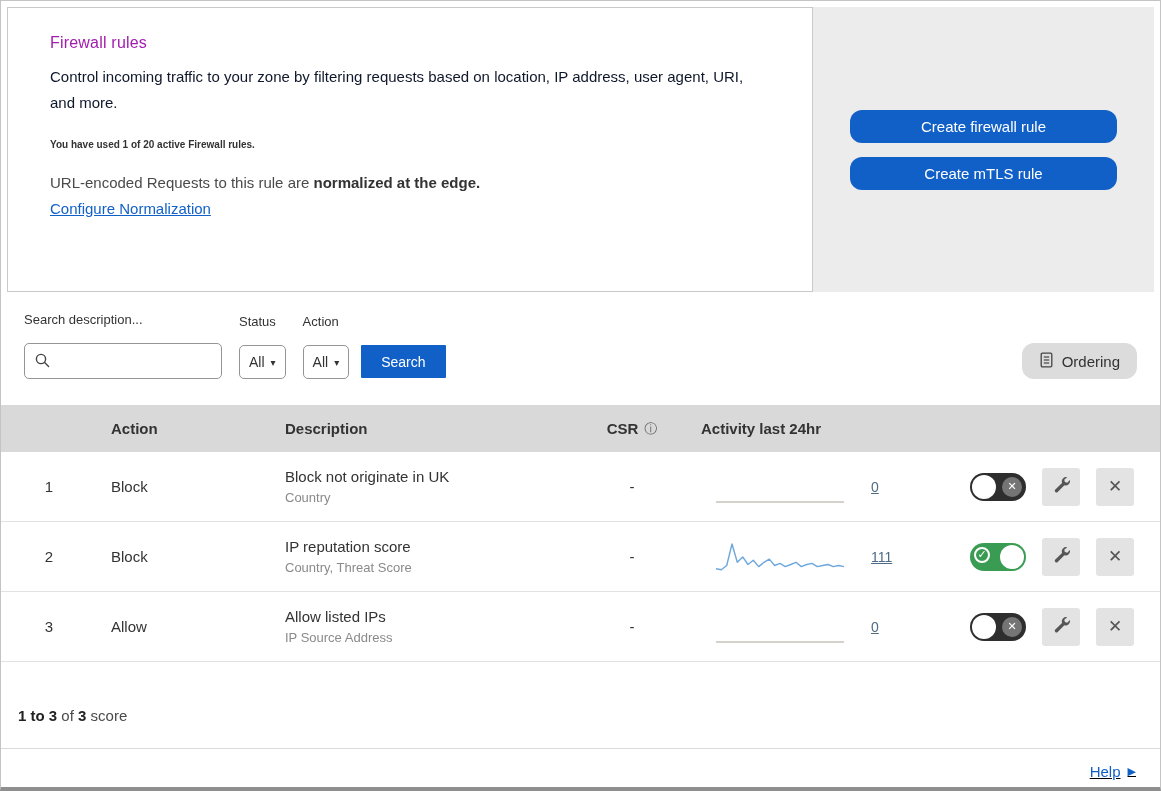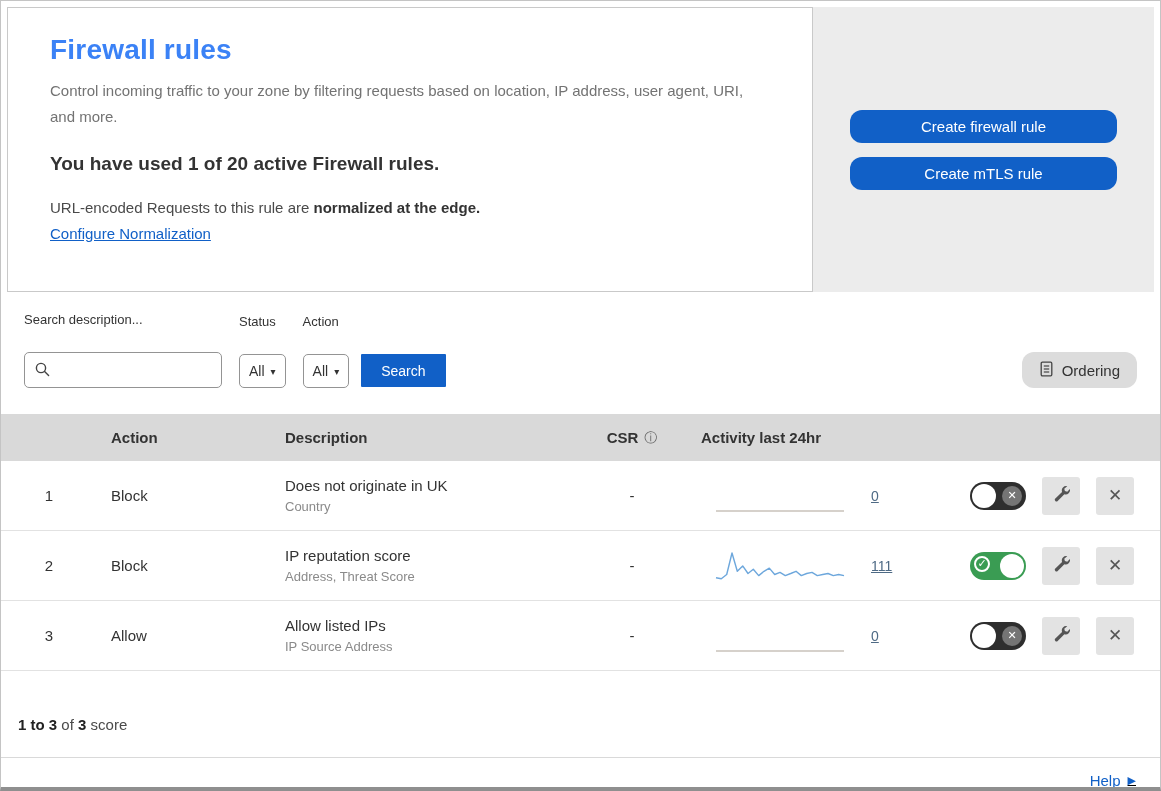--- a/index.html
+++ b/index.html
@@ -8,38 +8,38 @@
     width:1161px; height:791px; margin:0 auto; background:#fff;
     border:1px solid #c4c4c4; border-bottom:4px solid #8f8f8f;
     position:relative; overflow:hidden;
   }
   
   .header { display:flex; margin:6px 6px 0 6px; height:285px; }
   .header-card {
     flex:0 0 806px; background:#fff; border:1px solid #c9c9c9;
     padding:26px 42px 20px 42px;
   }
-  .page-title { font-size:28px; font-weight:700; color:#3b82f6; letter-spacing:.2px; }
-  .page-desc { margin-top:12px; font-size:15px; color:#737373; line-height:1.75; max-width:715px; }
-  .usage-line { margin-top:22px; font-size:19px; font-weight:700; color:#333; }
+  .page-title { font-size:16px; font-weight:400; color:#a21caf; letter-spacing:.2px; }
+  .page-desc { margin-top:12px; font-size:15px; color:#0f172a; line-height:1.75; max-width:715px; }
+  .usage-line { margin-top:22px; font-size:10px; font-weight:700; color:#333; }
   .norm-line { margin-top:24px; font-size:15px; color:#4a4a4a; }
   .norm-line strong { color:#333; }
   .norm-link { display:inline-block; margin-top:9px; font-size:15px; color:var(--accent); text-decoration:underline; cursor:pointer; }
   .header-side {
     flex:1; background:#ececec; display:flex; flex-direction:column;
     justify-content:center; gap:14px; padding:0 37px;
   }
   .btn-primary {
     display:block; width:100%; height:33px; background:var(--accent); color:#fff;
     border:none; border-radius:12px; font-size:15px; font-family:inherit; cursor:pointer;
   }
   
   .filterbar { padding:20px 23px 26px 23px; display:flex; align-items:flex-end; }
   .fcol { display:flex; flex-direction:column; }
-  .flabel { font-size:13px; color:#333; margin-bottom:25px; }
+  .flabel { font-size:13px; color:#333; margin-bottom:16px; }
   .search-wrap { position:relative; width:198px; }
   .search-wrap input {
     width:198px; height:36px; border:1px solid #949494; border-radius:5px;
     padding:0 10px 0 34px; font-size:14px; font-family:inherit; color:#333; outline:none;
   }
   .search-icon { position:absolute; left:10px; top:9px; }
   .fcol + .fcol { margin-left:17px; }
   .dropdown {
     height:34px; border:1px solid #949494; border-radius:5px; background:#fff;
     display:flex; align-items:center; padding:0 9px; font-size:14px; color:#333; cursor:pointer;
@@ -166,21 +166,21 @@
         <span class="info-icon">ⓘ</span>
       </div>
       <div>Activity last 24hr</div>
       <div></div>
     </div>
 
     <div class="tgrid trow">
       <div class="cell-num">1</div>
       <div class="cell-action">Block</div>
       <div class="cell-desc">
-        <div class="desc-title">Does not originate in UK</div>
+        <div class="desc-title">Block not originate in UK</div>
         <div class="desc-sub">Country</div>
       </div>
       <div class="cell-csr">-</div>
       <div class="cell-activity">
         <span class="spark"><svg width="130" height="34">
               <polyline points="1.0,32.0 12.6,32.0 24.3,32.0 35.9,32.0 47.5,32.0 59.2,32.0 70.8,32.0 82.5,32.0 94.1,32.0 105.7,32.0 117.4,32.0 129.0,32.0" fill="none" stroke="#c8c2ba" stroke-width="1.4" stroke-linejoin="round"></polyline>
             </svg></span>
         <a class="count-link">0</a>
       </div>
       <div class="cell-controls">
@@ -198,21 +198,21 @@
             <span>✕</span>
           </button>
       </div>
     </div>
 
     <div class="tgrid trow">
       <div class="cell-num">2</div>
       <div class="cell-action">Block</div>
       <div class="cell-desc">
         <div class="desc-title">IP reputation score</div>
-        <div class="desc-sub">Address, Threat Score</div>
+        <div class="desc-sub">Country, Threat Score</div>
       </div>
       <div class="cell-csr">-</div>
       <div class="cell-activity">
         <span class="spark"><svg width="130" height="34">
               <polyline points="1.0,28.8 6.3,29.8 11.7,25.5 17.0,4.0 22.3,22.3 27.7,16.9 33.0,24.5 38.3,20.2 43.7,26.6 49.0,22.3 54.3,19.1 59.7,25.5 65.0,23.4 70.3,26.6 75.7,24.5 81.0,22.3 86.3,26.6 91.7,24.5 97.0,23.4 102.3,26.6 107.7,25.5 113.0,24.5 118.3,26.6 123.7,25.5 129.0,26.6" fill="none" stroke="#6da7dc" stroke-width="1.4" stroke-linejoin="round"></polyline>
             </svg></span>
         <a class="count-link">111</a>
       </div>
       <div class="cell-controls">
         <div class="toggle on">

